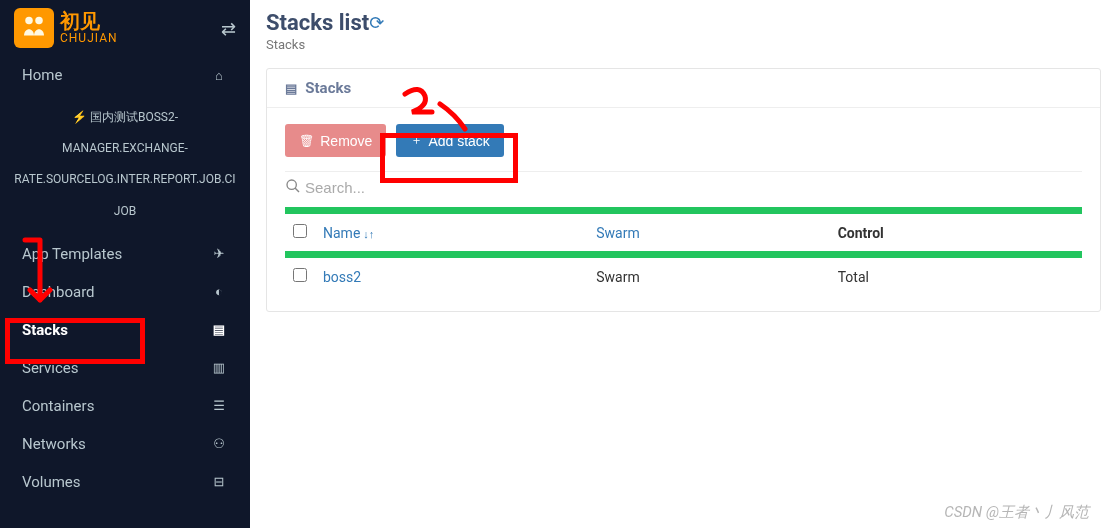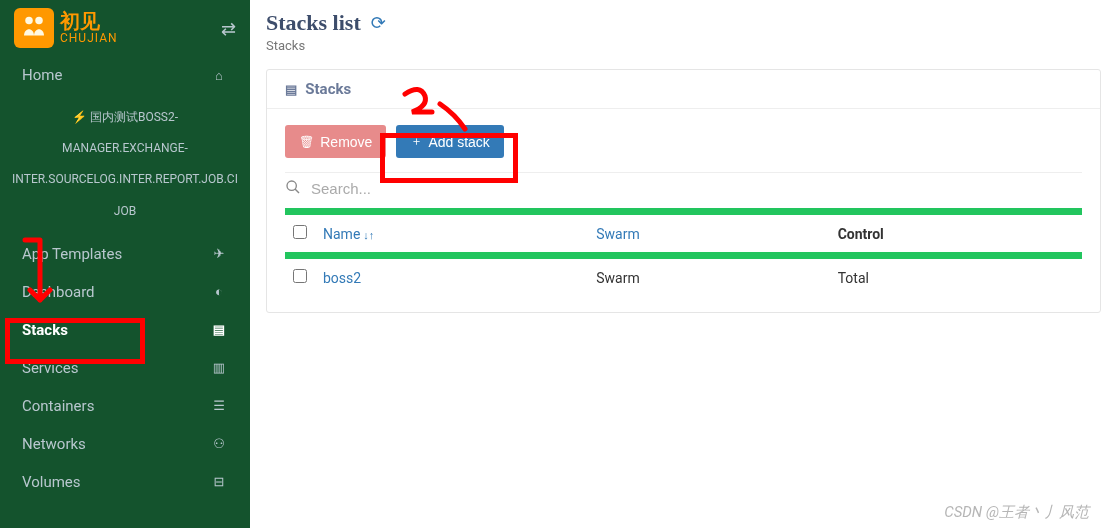--- a/index.html
+++ b/index.html
@@ -1,20 +1,20 @@
 <!DOCTYPE html>
 <html><head>
   <meta charset="utf-8">
   <style>
     * { margin: 0; padding: 0; box-sizing: border-box; }
     body { font-family: -apple-system, BlinkMacSystemFont, "Segoe UI", Roboto, sans-serif; font-size: 14px; color: #333; background: #fff; overflow: hidden; }
     .app { display: flex; height: 528px; width: 1101px; position: relative; }
     
     
-    .sidebar { width: 250px; background: #14532d; color: #b8c7ce; display: flex; flex-direction: column; }
+    .sidebar { width: 250px; background: #0f172a; color: #b8c7ce; display: flex; flex-direction: column; }
     .logo-row { display: flex; align-items: center; justify-content: space-between; padding: 8px 14px; height: 56px; }
     .logo { display: flex; align-items: center; }
     .logo-img { width: 40px; height: 40px; background: #ff9800; border-radius: 6px; display:flex; align-items:center; justify-content:center; margin-right: 6px; }
     .logo-img svg { width: 30px; height: 30px; fill: #fff8e1; }
     .logo-text-cn { font-size: 20px; font-weight: bold; color: #ff9800; line-height: 1; }
     .logo-text-en { font-size: 12px; color: #ff9800; letter-spacing: 1px; }
     .logo-textbox { display:flex; flex-direction:column; }
     .toggle-icon { color: #b8c7ce; font-size: 18px; cursor: pointer; }
     
     .nav-item { display: flex; align-items: center; justify-content: space-between; padding: 10px 22px; color: #b8c7ce; cursor: pointer; font-size: 15px; }
@@ -26,36 +26,36 @@
     .endpoint-line { white-space: nowrap; }
     .plug-icon { margin-right: 3px; }
     
     .highlight-stacks { position: absolute; left: 5px; top: 318px; width: 140px; height: 46px; border: 5px solid #ff0000; pointer-events: none; z-index: 5; }
     .annotation-1 { position: absolute; left: 20px; top: 235px; pointer-events: none; z-index: 5; }
     .annotation-2 { position: absolute; left: 390px; top: 84px; pointer-events: none; z-index: 5; }
     .highlight-addstack { position: absolute; left: 380px; top: 133px; width: 138px; height: 50px; border: 5px solid #ff0000; pointer-events: none; z-index: 5; }
     
     
     .main { flex: 1; padding: 10px 0 0 16px; background: #fff; overflow: hidden; }
-    .page-title-row { display: flex; align-items: center; gap: 10px; margin-bottom: 2px; font-family: Liberation Serif, serif; }
+    .page-title-row { display: flex; align-items: center; margin-bottom: 2px; }
     .page-title { font-size: 22px; font-weight: bold; color: #3d4d6b; }
     .refresh-icon { color: #337ab7; cursor: pointer; font-size: 18px; }
     .breadcrumb { font-size: 13px; color: #777; margin-bottom: 16px; }
     
     .panel { border: 1px solid #e5e5e5; border-radius: 3px; margin-right: 0; }
     .panel-header { padding: 10px 18px; border-bottom: 1px solid #eee; display:flex; align-items:center; gap:8px; color:#6b7a99; font-weight: bold; font-size:15px; }
     .panel-header-icon { font-size: 13px; }
     .panel-body { padding: 16px 18px; }
     .btn-row { display: flex; gap: 10px; margin-bottom: 14px; }
     .btn { padding: 8px 14px; border-radius: 3px; font-size: 14px; cursor: pointer; border: none; display:flex; align-items:center; gap:6px; }
     .btn-remove { background: #e78b8b; color: #fff; }
     .btn-add { background: #337ab7; color: #fff; }
     .btn-icon { font-size: 12px; }
     
-    .search-row { display:flex; align-items:center; gap:10px; padding: 6px 0 10px 0; border-top: 1px solid #eee; }
+    .search-row { display:flex; align-items:center; gap:4px; padding: 6px 0 10px 0; border-top: 1px solid #eee; }
     .search-icon { color: #999; }
     .search-input { border: none; outline: none; font-size: 15px; flex:1; color:#333; }
     .search-input::placeholder { color: #aaa; }
     
     .table { width: 100%; border-collapse: collapse; }
     .table th, .table td { text-align: left; padding: 10px 8px; border-top: 7px solid #22c55e; font-size: 14px; }
     .table th { color: #337ab7; font-weight: normal; cursor: pointer; }
     .table th.plain { color: #333; font-weight: bold; cursor: default; }
     .checkbox-cell { width: 30px; }
     .checkbox { width: 14px; height: 14px; }
@@ -89,21 +89,21 @@
     </div>
 
     <div class="nav-item">
       <span class="nav-label">Home</span>
       <span class="nav-icon">⌂</span>
     </div>
 
     <div class="endpoint">
       <div class="endpoint-line"><span class="plug-icon">⚡</span><span>国内测试BOSS2-</span></div>
       <div class="endpoint-line">MANAGER.EXCHANGE-</div>
-      <div class="endpoint-line">INTER.SOURCELOG.INTER.REPORT.JOB.CI</div>
+      <div class="endpoint-line">RATE.SOURCELOG.INTER.REPORT.JOB.CI</div>
       <div class="endpoint-line">JOB</div>
     </div>
 
     <div class="nav-item">
       <span class="nav-label">App Templates</span>
       <span class="nav-icon">✈</span>
     </div>
     <div class="nav-item">
       <span class="nav-label">Dashboard</span>
       <span class="nav-icon">◐</span>

